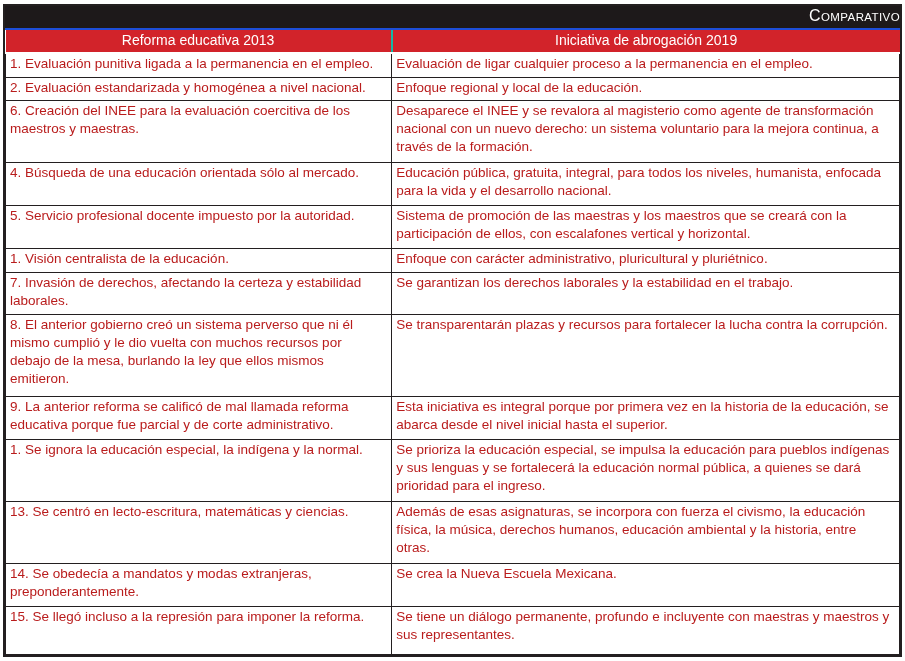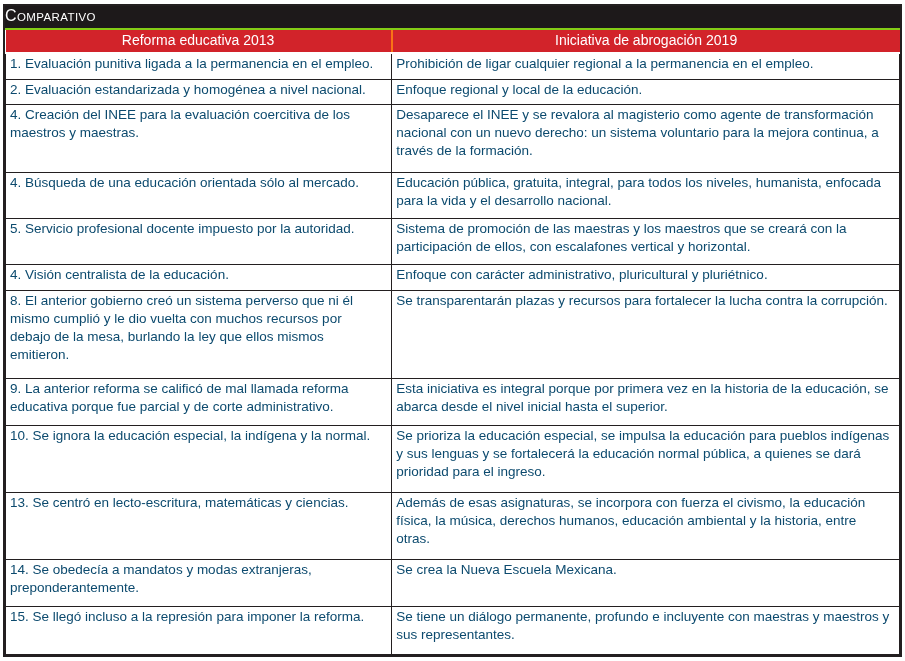--- a/index.html
+++ b/index.html
@@ -19,23 +19,23 @@
     box-sizing: border-box;
     width: 100%;
     height: 100%;
     border: 2px solid #231f20;
     display: flex;
     flex-direction: column;
   }
   .title-bar {
     background: #1d191a;
     color: #ffffff;
-    text-align: left;
+    text-align: right;
     padding: 3px 0 4px 0;
-    border-bottom: 2px solid #84cc16;
+    border-bottom: 2px solid #1d4ed8;
     text-transform: uppercase;
     font-size: 11.5px;
     letter-spacing: 0.4px;
     line-height: 14px;
   }
   .title-bar::first-letter {
     font-size: 16px;
   }
   table.cmp {
     width: 100%;
@@ -49,26 +49,26 @@
     background: #d2232a;
     color: #ffffff;
     font-weight: normal;
     font-size: 14px;
     text-align: center;
     padding: 2px 4px 4px 4px;
     border-bottom: 2px solid #ffffff;
     height: 16px;
   }
   table.cmp thead th + th {
-    border-left: 2px solid #f97316;
+    border-left: 2px solid #14b8a6;
   }
   table.cmp tbody td {
     border: 1px solid #231f20;
     vertical-align: top;
-    color: #0c4a6e;
+    color: #b91c1c;
     font-size: 13.5px;
     line-height: 18px;
     padding: 1px 6px 2px 4px;
     background: #ffffff;
     overflow: hidden;
   }
   table.cmp tbody tr:last-child td {
     height: 44px;
   }
 </style>
@@ -87,52 +87,56 @@
       </colgroup>
       <thead>
         <tr>
           <th>Reforma educativa 2013</th>
           <th>Iniciativa de abrogación 2019</th>
         </tr>
       </thead>
       <tbody>
         <tr>
           <td>1. Evaluación punitiva ligada a la permanencia en el empleo.</td>
-          <td>Prohibición de ligar cualquier regional a la permanencia en el empleo.</td>
+          <td>Evaluación de ligar cualquier proceso a la permanencia en el empleo.</td>
         </tr>
         <tr>
           <td>2. Evaluación estandarizada y homogénea a nivel nacional.</td>
           <td>Enfoque regional y local de la educación.</td>
         </tr>
         <tr>
-          <td>4. Creación del INEE para la evaluación coercitiva de los maestros y maestras.</td>
+          <td>6. Creación del INEE para la evaluación coercitiva de los maestros y maestras.</td>
           <td>Desaparece el INEE y se revalora al magisterio como agente de transformación nacional con un nuevo derecho: un sistema voluntario para la mejora continua, a través de la formación.</td>
         </tr>
         <tr>
           <td>4. Búsqueda de una educación orientada sólo al mercado.</td>
           <td>Educación pública, gratuita, integral, para todos los niveles, humanista, enfocada para la vida y el desarrollo nacional.</td>
         </tr>
         <tr>
           <td>5. Servicio profesional docente impuesto por la autoridad.</td>
           <td>Sistema de promoción de las maestras y los maestros que se creará con la participación de ellos, con escalafones vertical y horizontal.</td>
         </tr>
         <tr>
-          <td>4. Visión centralista de la educación.</td>
+          <td>1. Visión centralista de la educación.</td>
           <td>Enfoque con carácter administrativo, pluricultural y pluriétnico.</td>
+        </tr>
+        <tr>
+          <td>7. Invasión de derechos, afectando la certeza y estabilidad laborales.</td>
+          <td>Se garantizan los derechos laborales y la estabilidad en el trabajo.</td>
         </tr>
         <tr>
           <td>8. El anterior gobierno creó un sistema perverso que ni él mismo cumplió y le dio vuelta con muchos recursos por debajo de la mesa, burlando la ley que ellos mismos emitieron.</td>
           <td>Se transparentarán plazas y recursos para fortalecer la lucha contra la corrupción.</td>
         </tr>
         <tr>
           <td>9. La anterior reforma se calificó de mal llamada reforma educativa porque fue parcial y de corte administrativo.</td>
           <td>Esta iniciativa es integral porque por primera vez en la historia de la educación, se abarca desde el nivel inicial hasta el superior.</td>
         </tr>
         <tr>
-          <td>10. Se ignora la educación especial, la indígena y la normal.</td>
+          <td>1. Se ignora la educación especial, la indígena y la normal.</td>
           <td>Se prioriza la educación especial, se impulsa la educación para pueblos indígenas y sus lenguas y se fortalecerá la educación normal pública, a quienes se dará prioridad para el ingreso.</td>
         </tr>
         <tr>
           <td>13. Se centró en lecto-escritura, matemáticas y ciencias.</td>
           <td>Además de esas asignaturas, se incorpora con fuerza el civismo, la educación física, la música, derechos humanos, educación ambiental y la historia, entre otras.</td>
         </tr>
         <tr>
           <td>14. Se obedecía a mandatos y modas extranjeras, preponderantemente.</td>
           <td>Se crea la Nueva Escuela Mexicana.</td>
         </tr>

